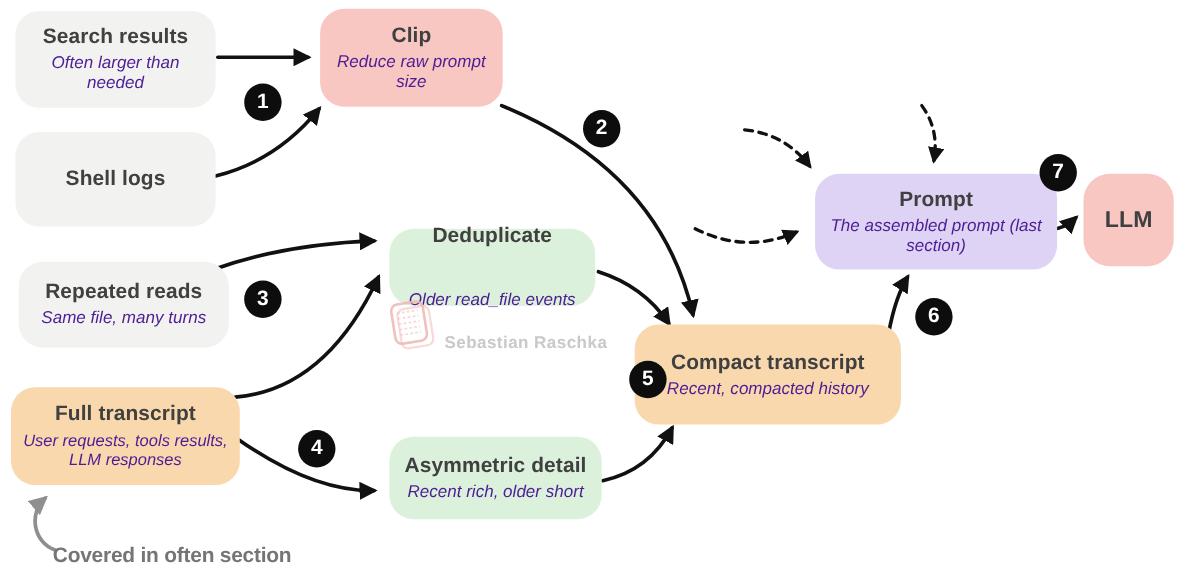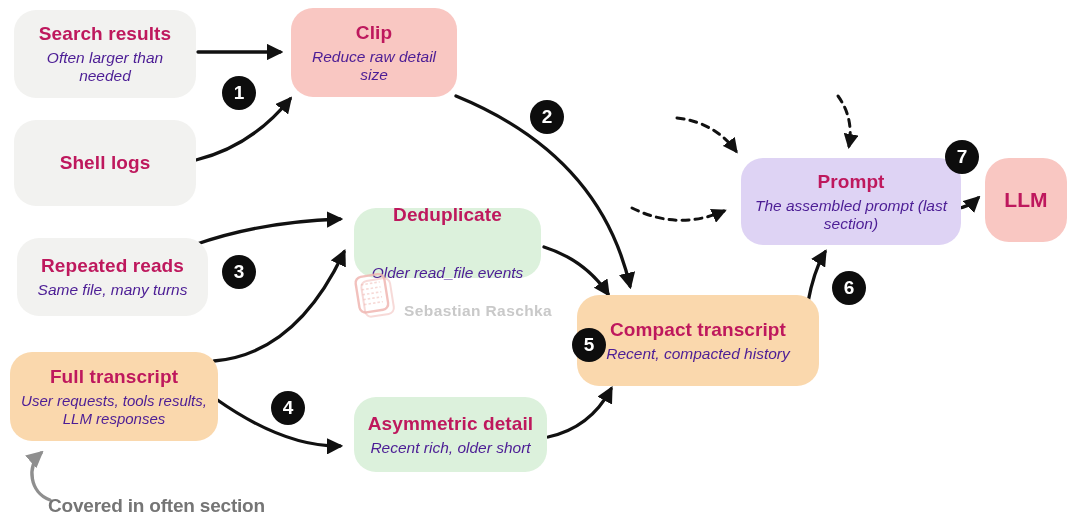--- a/index.html
+++ b/index.html
@@ -6,21 +6,21 @@
   .canvas{
     position:relative;width:1080px;height:525px;background:#ffffff;overflow:hidden;
     font-family:"Liberation Sans","DejaVu Sans",sans-serif;
   }
   svg.arrow-layer{position:absolute;left:0;top:0;width:1080px;height:525px;z-index:1;}
   .node{
     position:absolute;z-index:2;border-radius:22px;
     display:flex;flex-direction:column;align-items:center;justify-content:center;
     text-align:center;box-sizing:border-box;
   }
-  .node .title{font-weight:bold;font-size:19px;color:#be185d;white-space:nowrap;letter-spacing:.1px;}
+  .node .title{font-weight:bold;font-size:19px;color:#404040;white-space:nowrap;letter-spacing:.1px;}
   .node .subtitle{font-style:italic;font-size:15.5px;color:#4c1d95;margin-top:4px;line-height:1.16;}
   .gray{background:#f2f2f0;}
   .pink{background:#f9c7c2;}
   .green{background:#dcf1dc;}
   .orange{background:#fad8ad;}
   .purple{background:#ded3f4;}
   .n-search{left:14px;top:10px;width:182px;height:88px;}
   .n-search .subtitle{padding:0 20px;}
   .n-shell{left:14px;top:120px;width:182px;height:86px;}
   .n-shell .subtitle{padding:0 8px;}
@@ -94,21 +94,21 @@
     <div class="title">Search results</div>
     <div class="subtitle">Often larger than needed</div>
   </div>
 
   <div class="node gray n-shell">
     <div class="title">Shell logs</div>
   </div>
 
   <div class="node pink n-clip">
     <div class="title">Clip</div>
-    <div class="subtitle">Reduce raw detail size</div>
+    <div class="subtitle">Reduce raw prompt size</div>
   </div>
 
   <div class="node gray n-repeated">
     <div class="title">Repeated reads</div>
     <div class="subtitle">Same file, many turns</div>
   </div>
 
   <div class="node orange n-full">
     <div class="title">Full transcript</div>
     <div class="subtitle">User requests, tools results, LLM responses</div>

